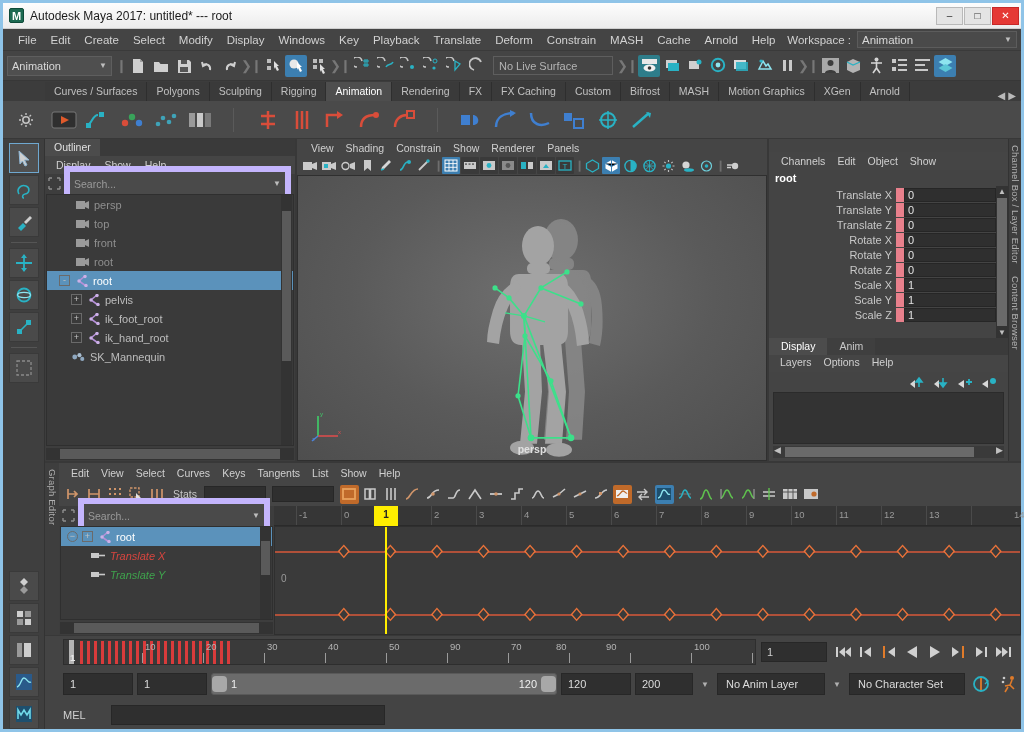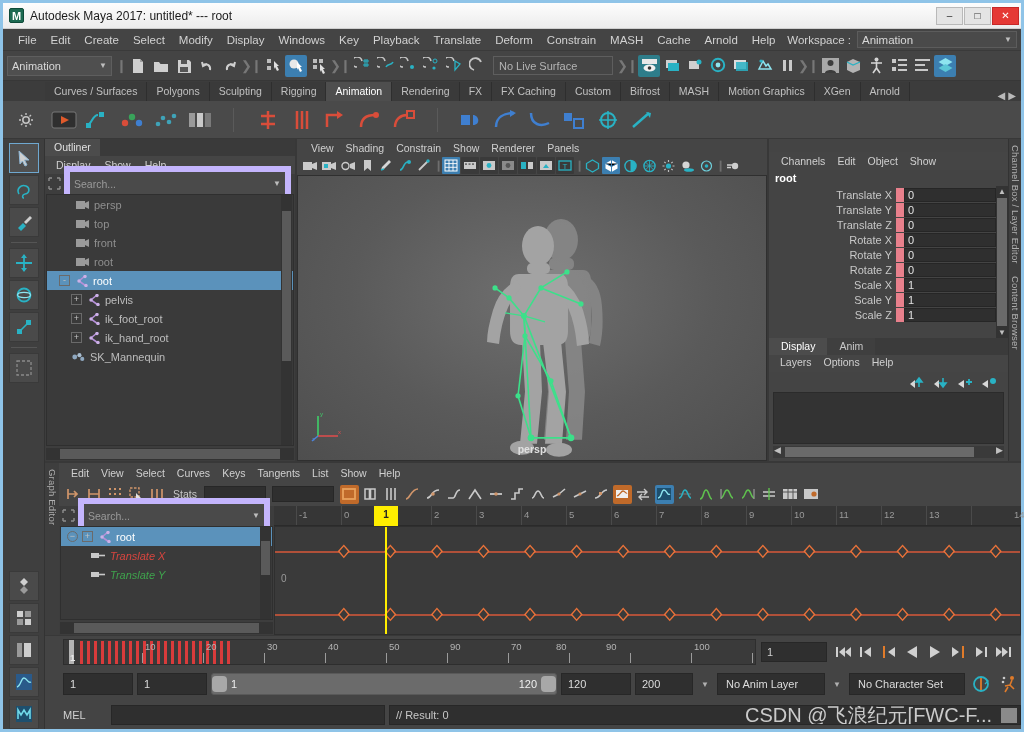--- a/index.html
+++ b/index.html
@@ -1678,22 +1678,17 @@
               <path d="M13 6l-2 5 4 4M11 11l-5 1M9 13l-3 5" stroke="#e07b2a" stroke-width="1.6" fill="none"></path>
               <circle cx="5" cy="4" r="1.3" fill="#c9c9c9"></circle>
               <circle cx="4" cy="8" r="1.3" fill="#c9c9c9"></circle>
             </svg>
         </div>
       </div>
 
       <div class="cmd-row">
         <div class="mel-label">MEL</div>
         <div class="cmd-input"></div>
-        <div class="result-bar">
-          <span>// Result: 0</span>
-          <span class="watermark">CSDN @飞浪纪元[FWC-F...</span>
-          <span class="result-ico"></span>
-        </div>
       </div>
 
     </div>
   </div>
 </div>
 
 </body></html>

